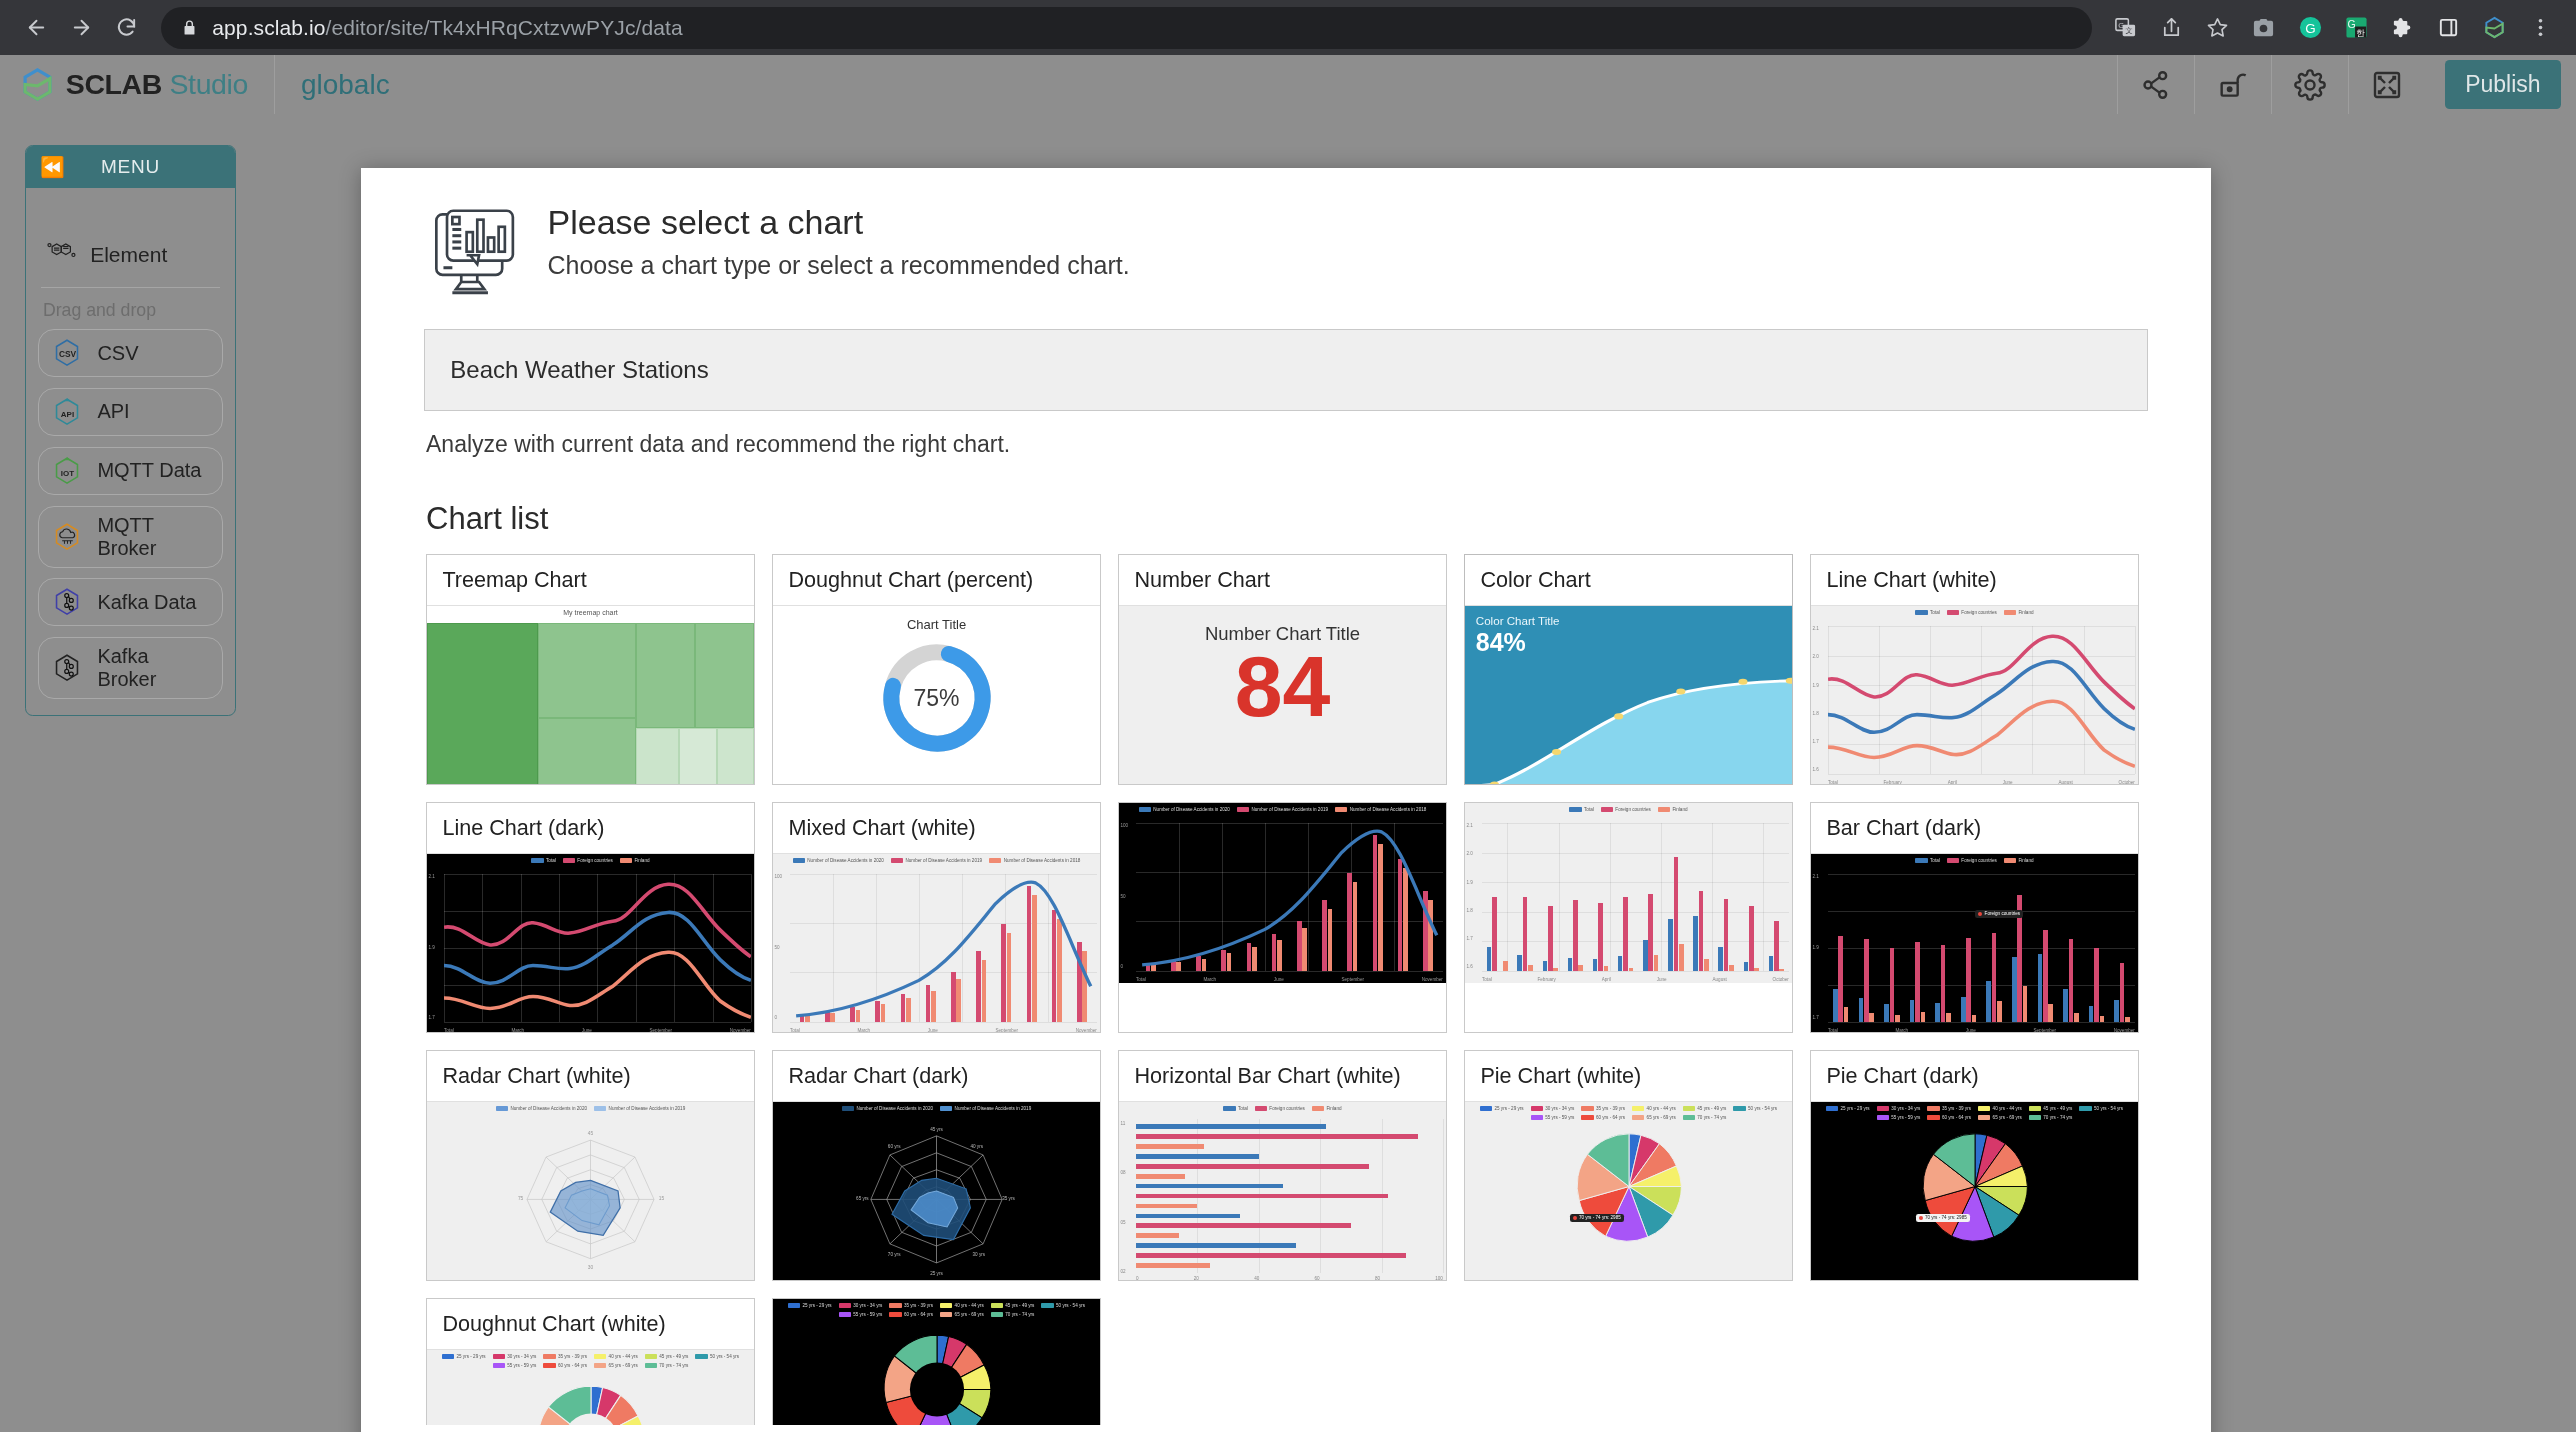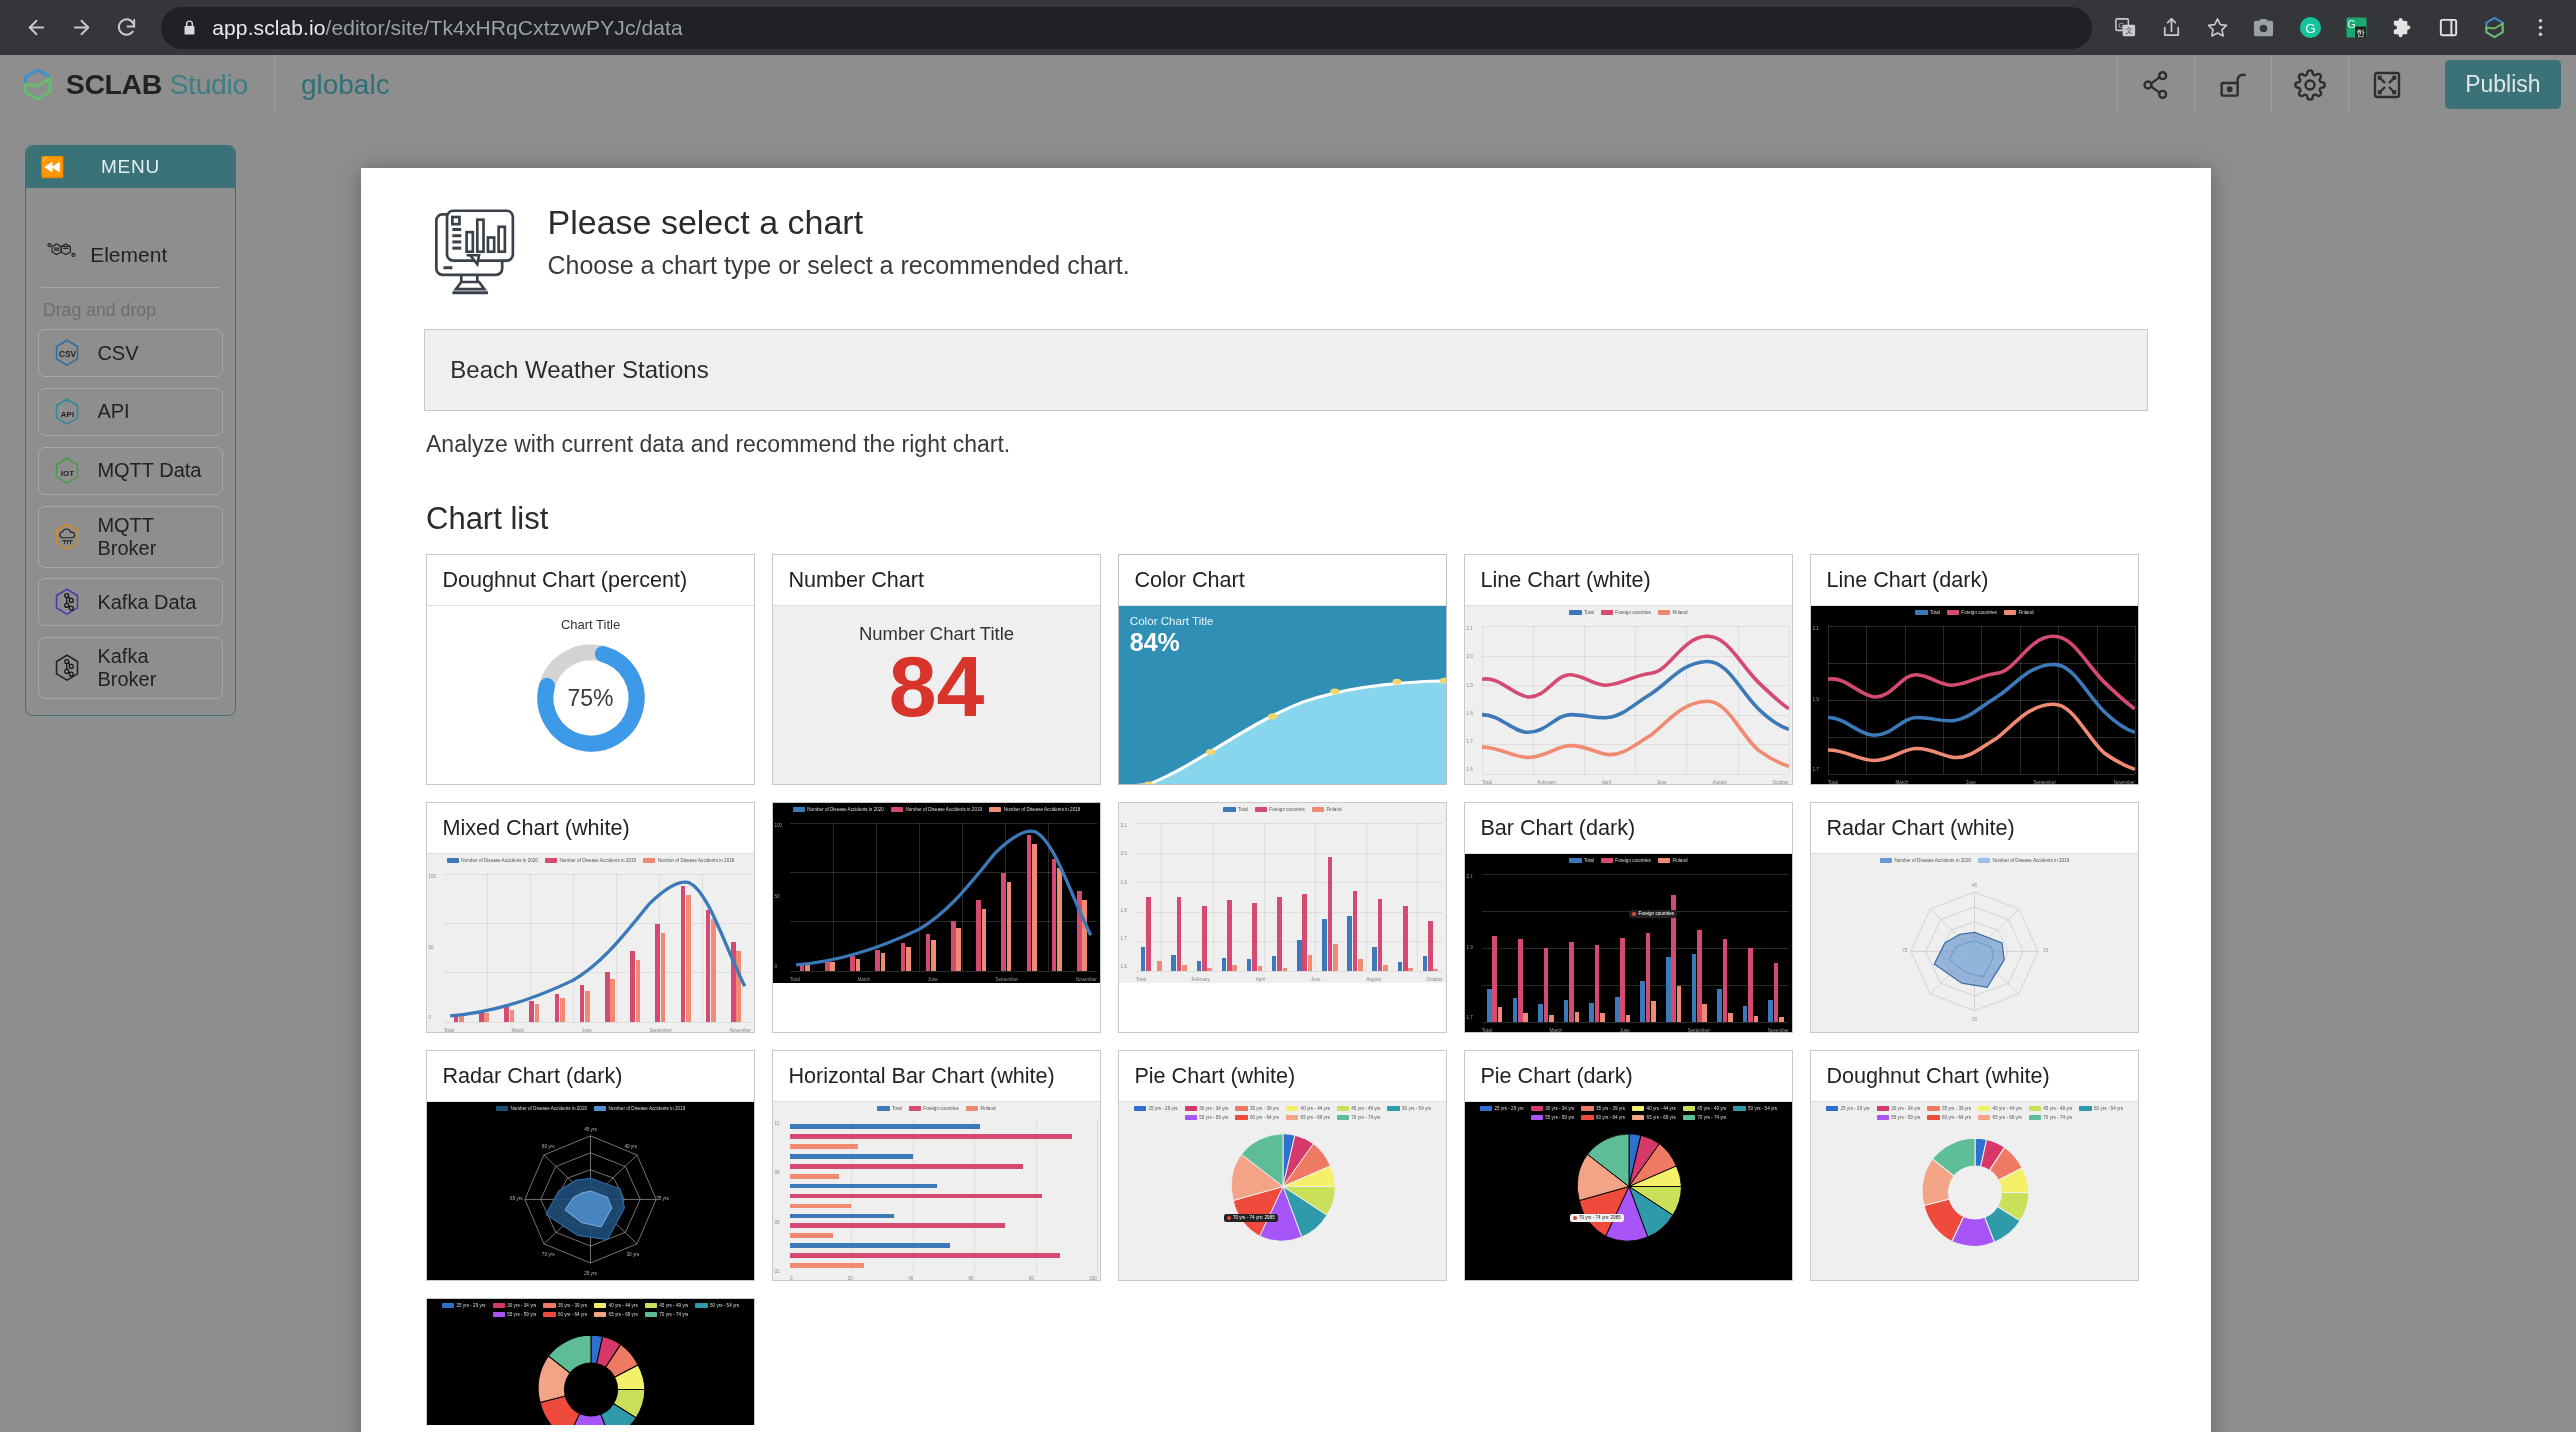--- a/index.html
+++ b/index.html
@@ -76,21 +76,21 @@
   }
   .menu-head .collapse { font-size: 20px; line-height: 1; }
   .menu-head .mtitle { position:absolute; left:0; right:0; text-align:center; font-size:19px; letter-spacing: 0.8px;}
   .side-body { padding: 10.8px 12.3px 14px 12.3px; margin-top: 33px; }
   .side-row { display:flex; align-items:center; gap: 12.3px; padding: 7.7px 4.6px; }
   .side-row .glyph { width: 35px; height: 31px; flex:0 0 auto; }
   .side-row .label { font-size: 21px; color:#222; }
   .divider { height:0.8px; background:#a5a5a5; margin: 9.2px 3.1px; }
   .dd-label { font-size: 17.7px; color:#6d6d6d; padding: 3.1px 4.6px 7.7px 4.6px; }
   .dd-item {
-    border:0.8px solid #a9a9a9; border-radius:7px; margin-bottom: 10.8px;
+    border:0.8px solid #a9a9a9; border-radius:16px; margin-bottom: 10.8px;
     display:flex; align-items:center; gap: 12.3px; padding: 7px 10.8px; background: transparent;
   }
   .dd-item .glyph { width: 35px; height: 32px; flex: 0 0 auto; }
   .dd-item .label { font-size: 20px; color: #222; }
   .modal {
     position:absolute; left: 361px; top: 54px; width: 1850px; height: 1378px;
     background:#ffffff; box-shadow: 0 2.3px 20px rgba(0,0,0,.30);
     display:flex; flex-direction:column;
   }
   .modal-body { flex: 1 1 auto; overflow: hidden; padding: 35px 51px 0 51px; position: relative;}
@@ -438,20 +438,44 @@
       <div class="dataset-box">
         <span>Beach Weather Stations</span>
       </div>
       <div class="hint">Analyze with current data and recommend the right chart.</div>
 
       <div class="list-title">Chart list</div>
 
       <div class="grid-wrap">
         <div class="grid">
 
+          <div class="card">
+            <div class="card-title">Treemap Chart</div>
+            <div class="thumb plain">
+              <div class="tm-label">My treemap chart</div>
+              <div style="position:absolute;left:0;right:0;top:17px;bottom:0;display:flex;">
+                <div style="flex:0 0 34%;background:#5aa85a;border:0.8px solid #4d9a4d;"></div>
+                <div style="flex:0 0 30%;display:flex;flex-direction:column;">
+                  <div style="flex:0 0 58%;background:#8ec48e;border:0.8px solid #7ab87a;"></div>
+                  <div style="flex:1;background:#8ec48e;border:0.8px solid #7ab87a;"></div>
+                </div>
+                <div style="flex:1;display:flex;flex-direction:column;">
+                  <div style="flex:0 0 64%;display:flex;">
+                    <div style="flex:1;background:#8ec48e;border:0.8px solid #7ab87a;"></div>
+                    <div style="flex:1;background:#8ec48e;border:0.8px solid #7ab87a;"></div>
+                  </div>
+                  <div style="flex:1;display:flex;">
+                    <div style="flex:1.15;background:#cbe4cb;border:0.8px solid #b5d8b5;"></div>
+                    <div style="flex:1;background:#d6e9d6;border:0.8px solid #b5d8b5;"></div>
+                    <div style="flex:1;background:#cde5cd;border:0.8px solid #b5d8b5;"></div>
+                  </div>
+                </div>
+              </div>
+            </div>
+          </div>
 
           <div class="card">
             <div class="card-title">Doughnut Chart (percent)</div>
             <div class="thumb plain">
               <div style="position:absolute;top:10.8px;left:0;right:0;text-align:center;font-size:13px;color:#333;">Chart  Title</div>
               <div style="position:absolute;top:35px;left:50%;transform:translateX(-50%);width:114px;height:114px;">
                 <svg viewBox="0 0 100 100" style="width:100%;height:100%;transform:rotate(-75deg);">
                   <circle cx="50" cy="50" r="40" fill="none" stroke="#d4d4d4" stroke-width="14"></circle>
                   <circle cx="50" cy="50" r="40" fill="none" stroke="#3d9ae8" stroke-width="14" stroke-dasharray="188.5 251.3" stroke-linecap="round"></circle>
                 </svg>

